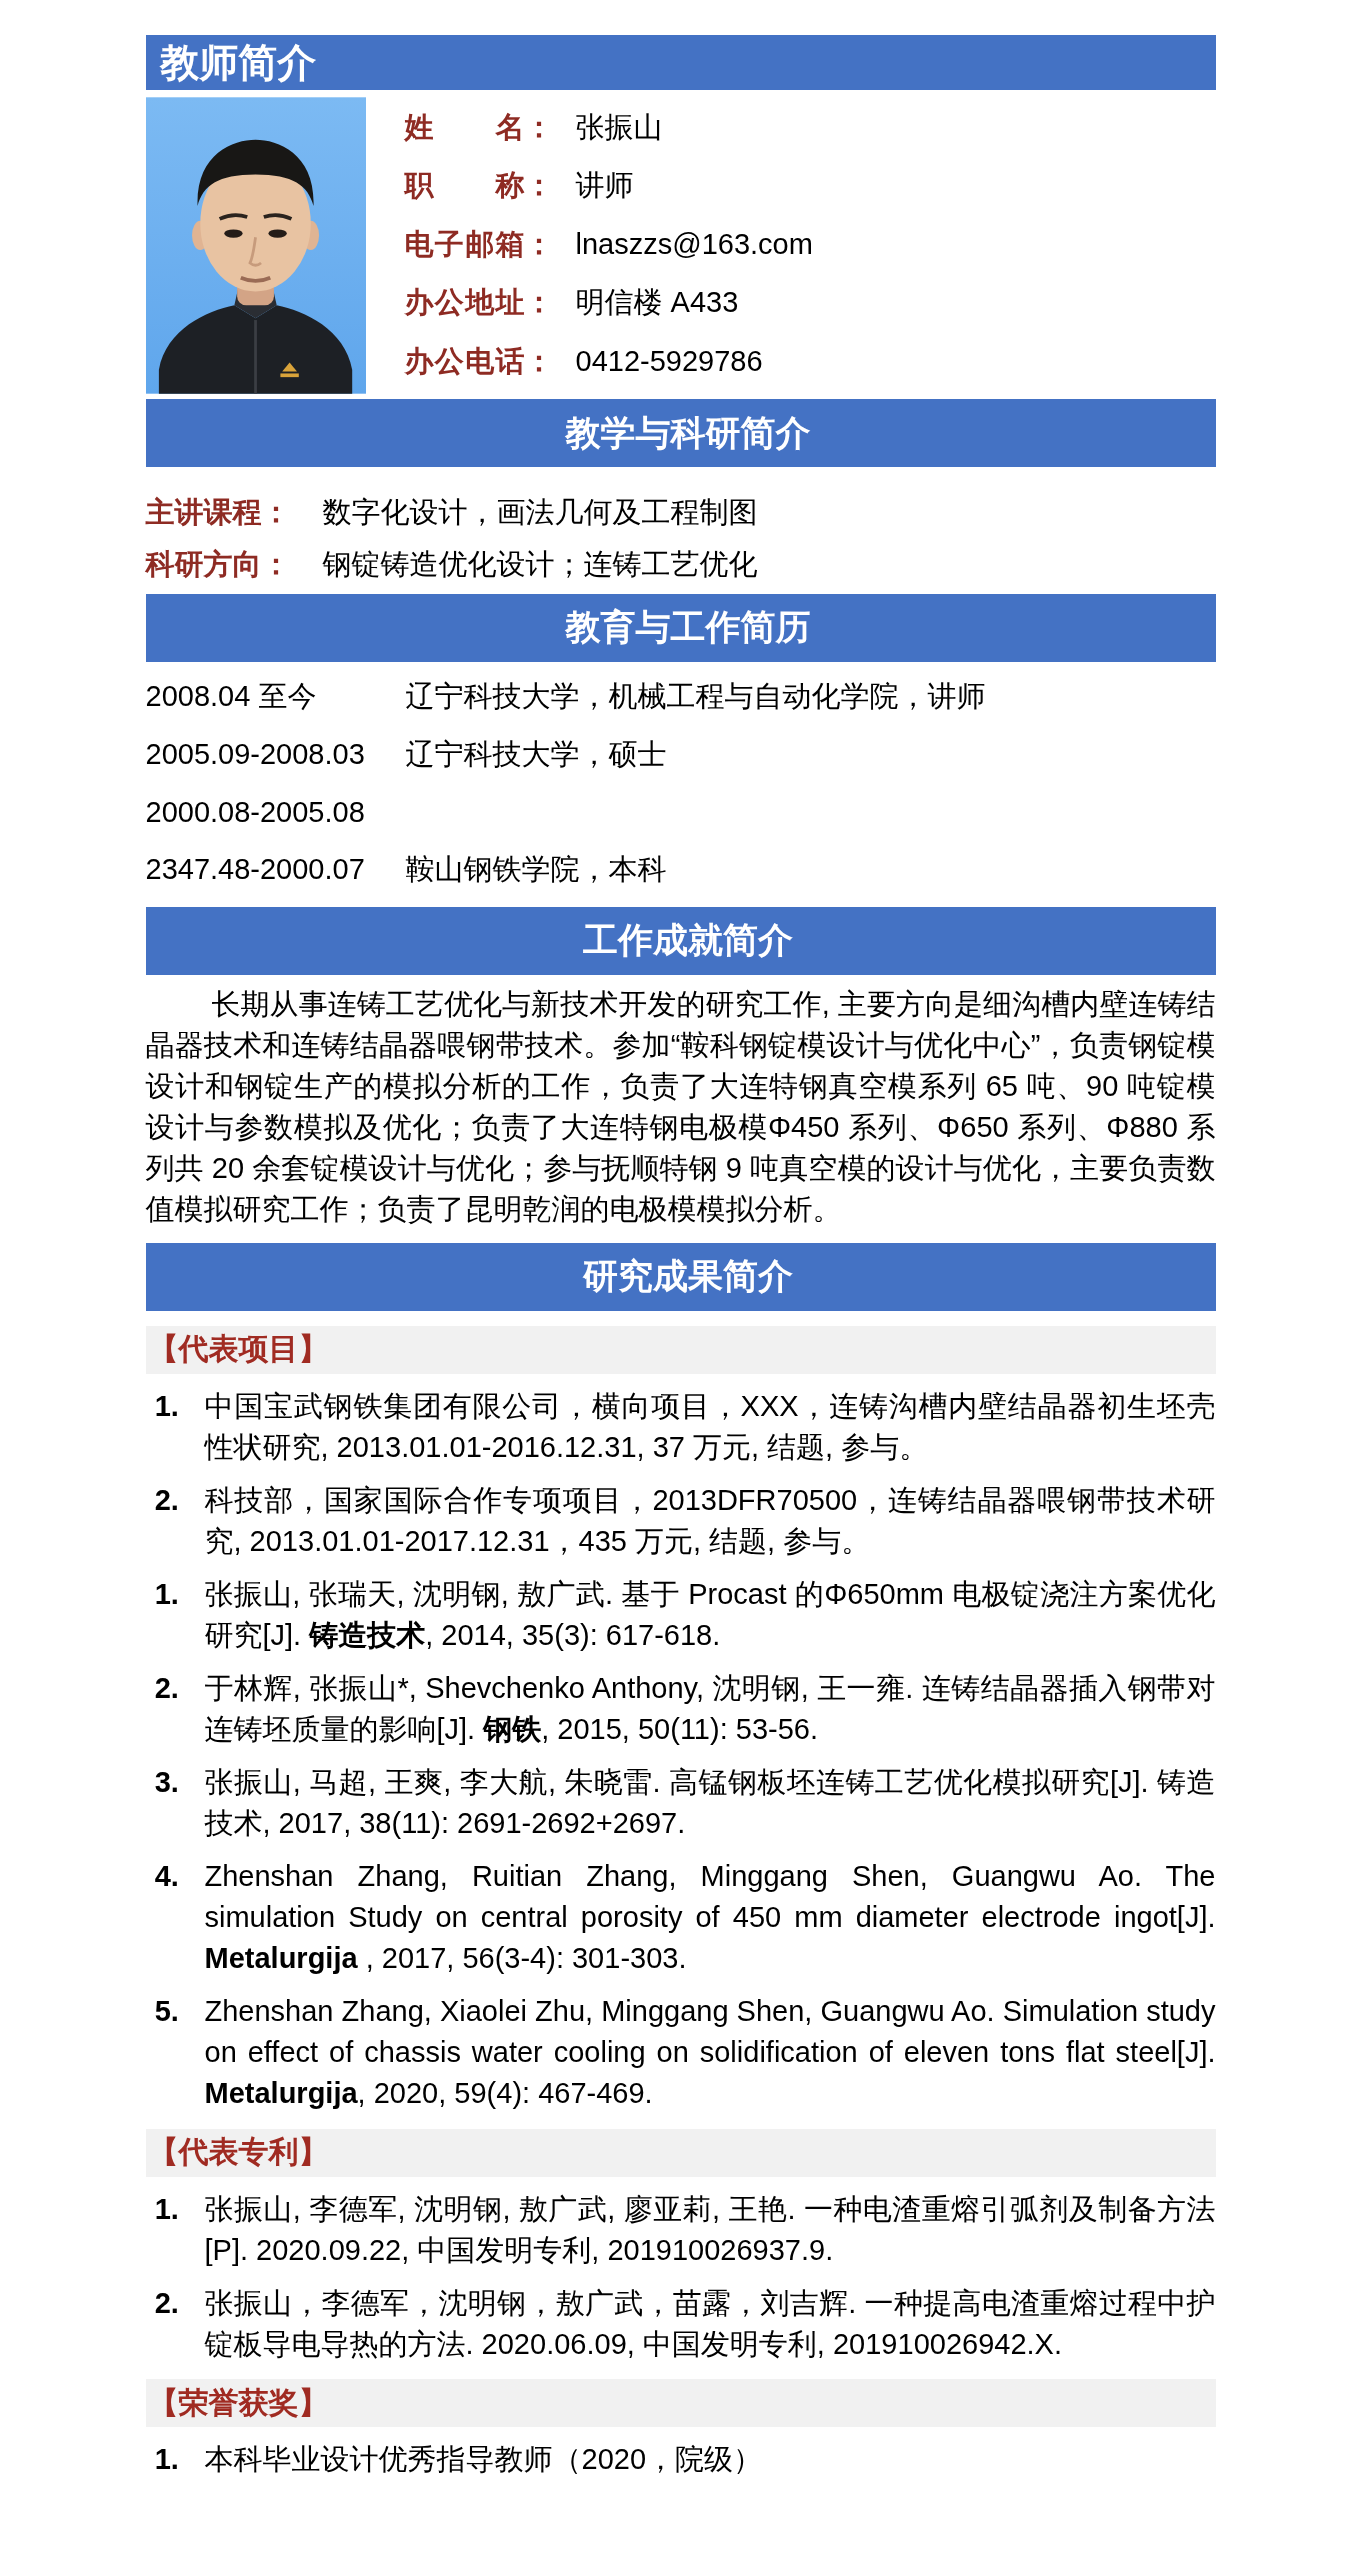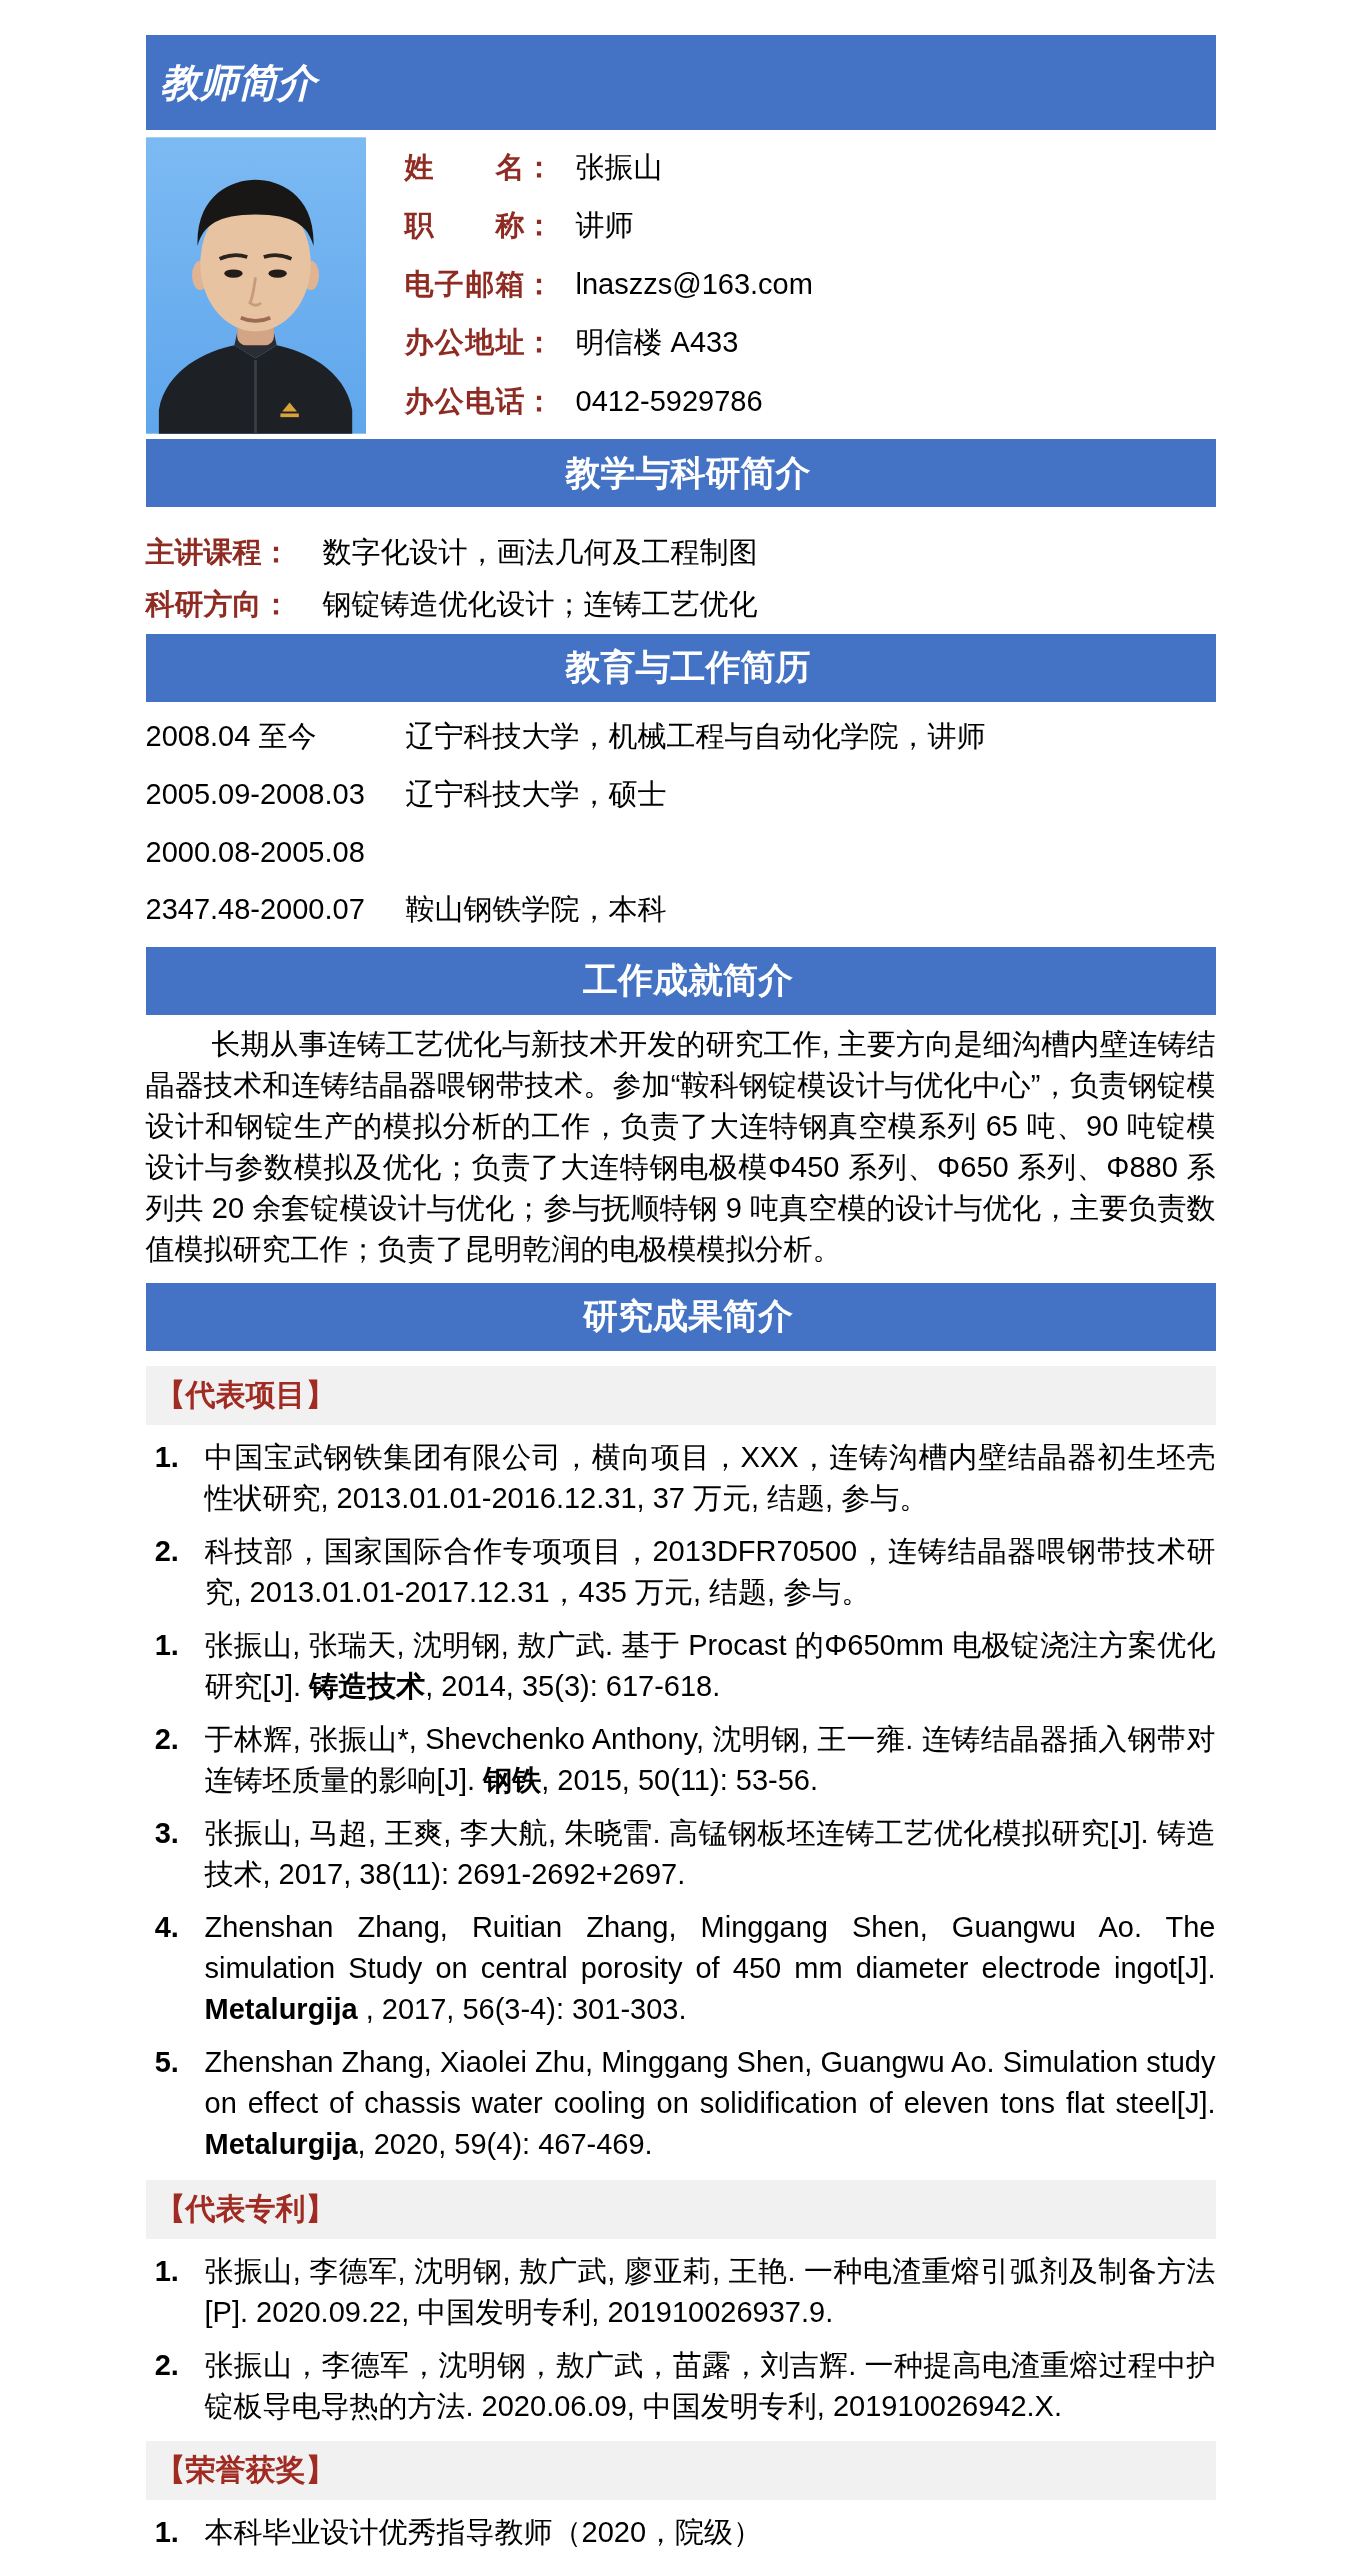--- a/index.html
+++ b/index.html
@@ -18,21 +18,21 @@
     color:var(--text-black);
   }
   .page{width:1070px;margin:0 auto;padding-top:35px;}
 
   .banner{
     background:var(--banner-blue);
     color:#ffffff;font-weight:700;
     display:flex;align-items:center;
     padding-left:14.8px;
   }
-  .banner-lg{height:95px;font-size:39px;font-style:italic;}
+  .banner-lg{height:55px;font-size:39px;}
   .banner-sm{height:68px;font-size:35px;justify-content:center;}
 
   
   .profile{display:flex;margin-top:6.5px;height:297px;}
   .photo{width:220px;height:297px;flex:none;overflow:hidden;}
   .photo svg{display:block;}
   .fields{
     flex:1;display:flex;flex-direction:column;
     justify-content:space-between;
     padding:13px 0 14.8px 39px;
@@ -63,23 +63,23 @@
     margin:9.2px 0 0 0;
     font-size:29px;line-height:41px;
     text-indent:66px;
     text-align:justify;
   }
   .banner-research{margin-top:13px;}
 
   
   .bracket-bar{
     background:var(--bar-gray);
-    height:59px;margin-top:14.8px;
+    height:48px;margin-top:14.8px;
     display:flex;align-items:center;
-    padding-left:10px;
+    padding-left:3px;
     font-size:30px;font-weight:700;color:var(--bracket-red);
   }
   .res-item{display:flex;font-size:29px;line-height:41px;margin-top:12px;}
   .res-num{width:59px;flex:none;font-weight:700;padding-left:9.2px;}
   .res-text{flex:1;text-align:justify;}
   .res-text b{font-weight:700;}
 </style>
 </head>
 <body>
 

